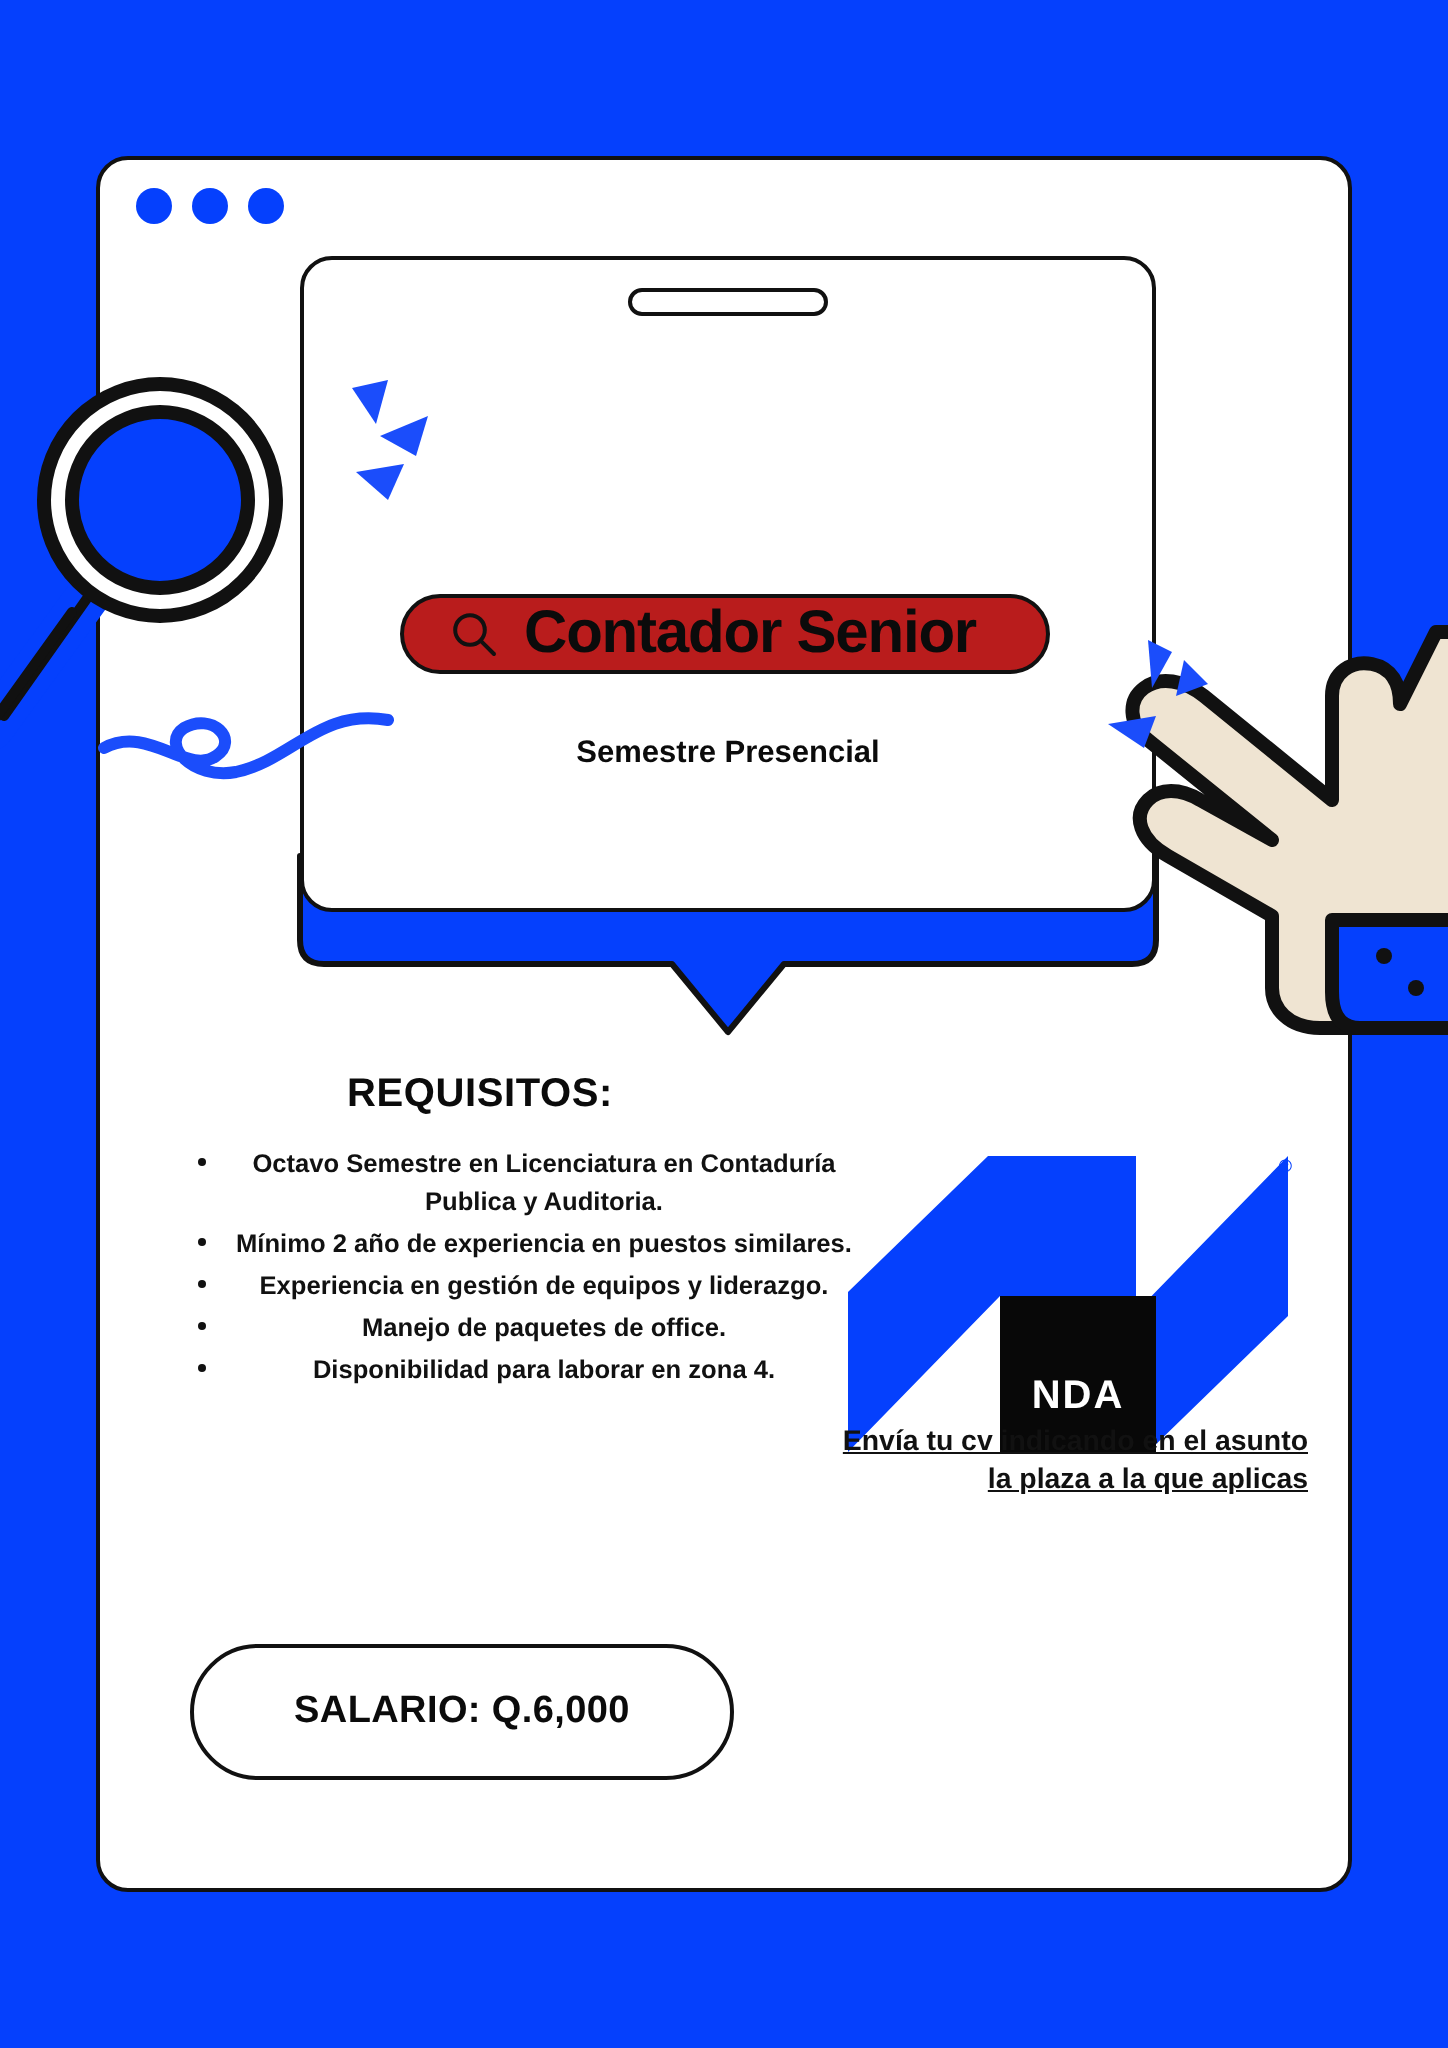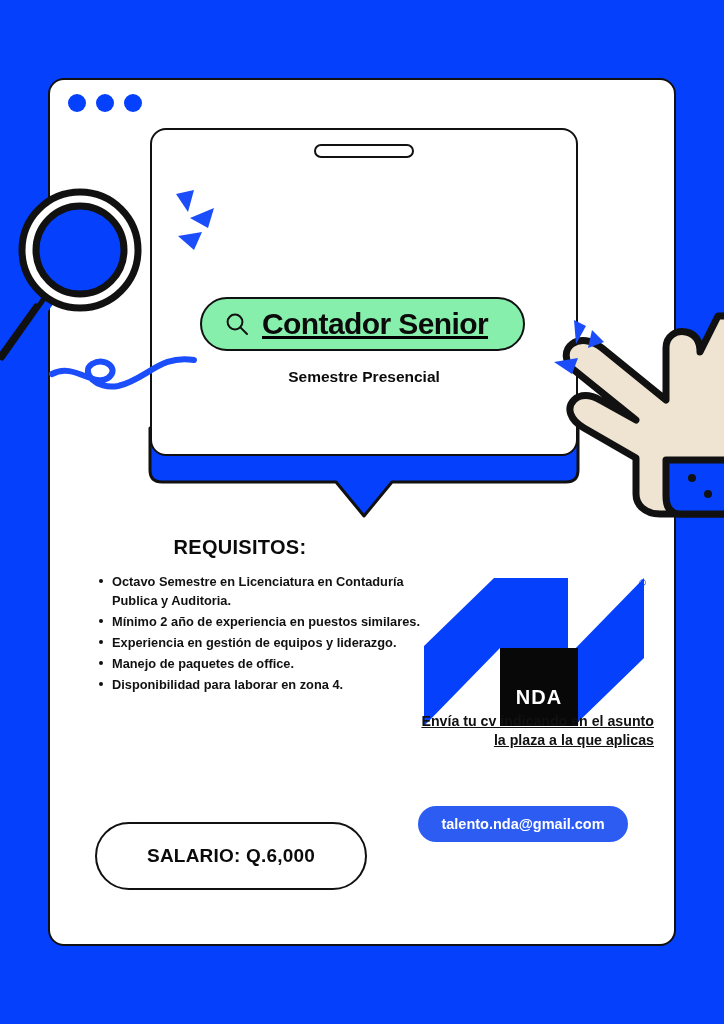--- a/index.html
+++ b/index.html
@@ -89,29 +89,28 @@
     letter-spacing: -0.5px;
     color: #0b0b0b;
     z-index: 5;
   }
   
   .searchpill {
     position: absolute;
     left: 200px;
     top: 297px;
     width: 325px;
-    height: 54px;
+    height: 40px;
     border: 2px solid #111111;
     border-radius: 28px;
     box-sizing: border-box;
     display: flex;
     align-items: center;
     z-index: 5;
-    background: #86efac;
-    text-decoration: underline;
+    background: #b91c1c;
   }
   .searchpill .mag {
     margin-left: 22px;
     flex: 0 0 auto;
     line-height: 0;
   }
   .searchpill .term {
     margin-left: 12px;
     font-size: 30px;
     font-weight: bold;
@@ -146,20 +145,21 @@
     left: 92px;
     top: 572px;
     width: 320px;
     margin: 0;
     padding: 0 0 0 20px;
     list-style: none;
     font-size: 12.8px;
     line-height: 19.4px;
     font-weight: bold;
     color: #111111;
+    text-align: center;
   }
   .req-list li {
     position: relative;
     margin-bottom: 1.5px;
   }
   .req-list li::before {
     content: "";
     position: absolute;
     left: -13px;
     top: 7px;
@@ -293,21 +293,20 @@
       <text x="121" y="132" text-anchor="middle" fill="#ffffff" font-family="Liberation Sans, sans-serif" font-size="20" font-weight="bold" letter-spacing="1">NDA</text>
     </svg>
     <span class="reg">®</span>
   </div>
 
   <div class="cv-text">
     <div>Envía tu cv indicando en el asunto</div>
     <div>la plaza a la que aplicas</div>
   </div>
 
-  <div class="email-btn">talento.nda@gmail.com</div>
 
   <div class="art magnifier">
     <svg width="180" height="205" viewBox="0 0 180 205">
       <g stroke="#ffffff" stroke-width="16" fill="none" stroke-linecap="round">
         <line x1="52" y1="120" x2="4" y2="186"></line>
       </g>
       <line x1="52" y1="120" x2="4" y2="186" stroke="#0540fd" stroke-width="22" stroke-linecap="round"></line>
       <line x1="52" y1="120" x2="4" y2="186" stroke="#111111" stroke-width="22" fill="none" stroke-linecap="round" opacity="0"></line>
       <path d="M58,112 L10,180" stroke="#111111" stroke-width="5" fill="none" stroke-linecap="round"></path>
       <path d="M44,128 L-2,192" stroke="#111111" stroke-width="5" fill="none" stroke-linecap="round"></path>

